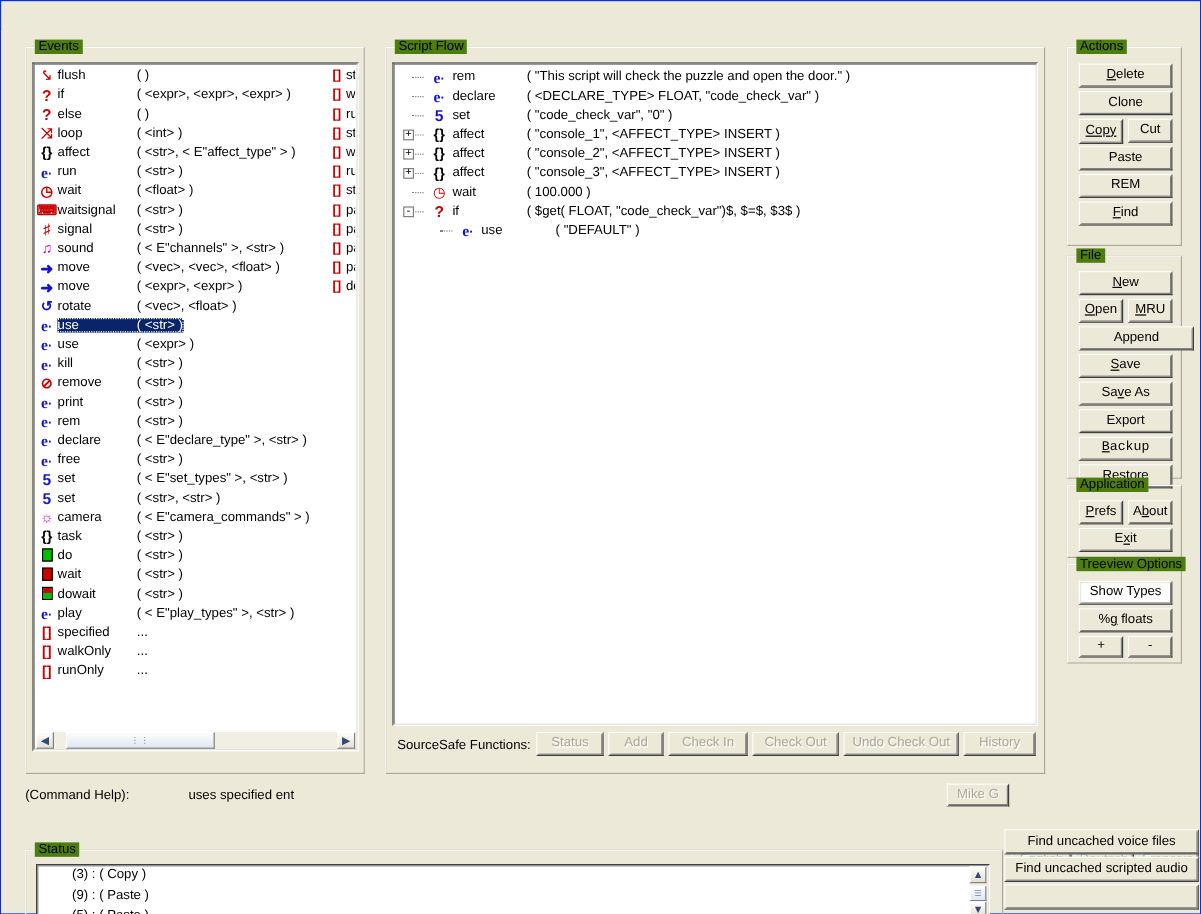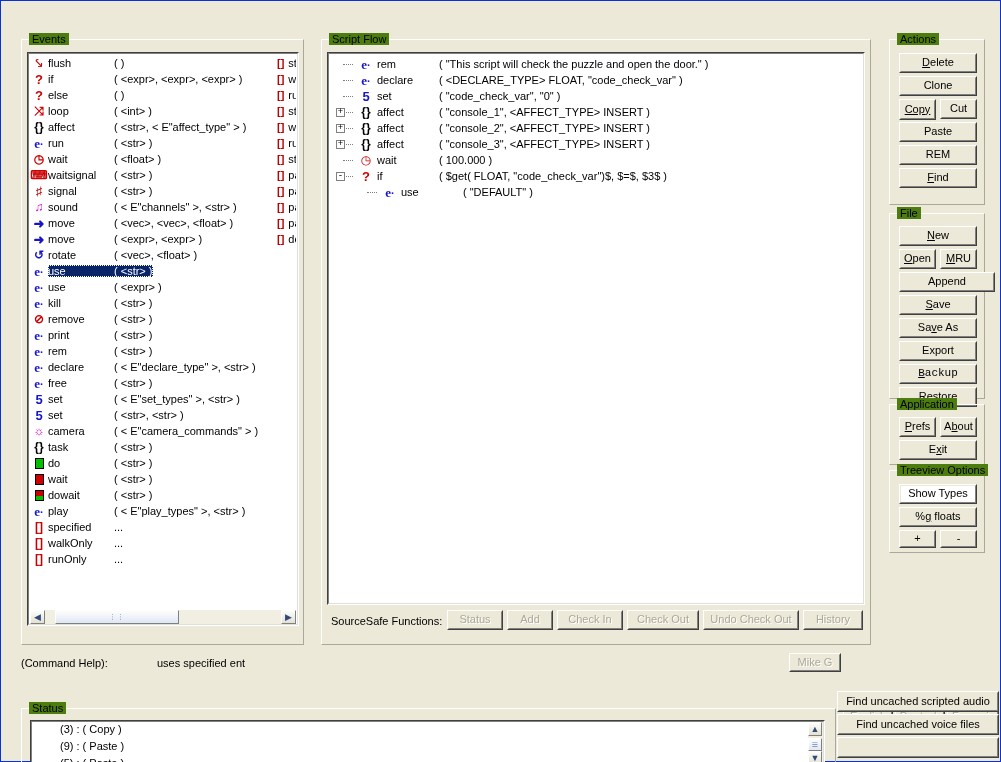--- a/index.html
+++ b/index.html
@@ -665,25 +665,25 @@
           <span>Deutsch</span>
         </div>
         <div class="btn dis" style="width: 52px; height: 18px; margin-right: 2px;">
           <span class="bi"></span>
           <span>Francais</span>
         </div>
       </div>
     <div id="lang-tools" style="position:absolute; left:836px; top:666px; width:162px;">
         <div class="btn" style="width: 162px; height: 21px; margin-bottom: 2px;">
           <span class="bi"></span>
+          <span>Find uncached voice files</span>
+        </div>
+        <div class="btn" style="width: 162px; height: 21px; margin-bottom: 2px;">
+          <span class="bi"></span>
           <span>Find uncached scripted audio</span>
-        </div>
-        <div class="btn" style="width: 162px; height: 21px; margin-bottom: 2px;">
-          <span class="bi"></span>
-          <span>Find uncached voice files</span>
         </div>
         <div class="btn" style="width: 162px; height: 21px; margin-bottom: 2px;">
           <span class="bi"></span>
         </div>
       </div>
 
   </div>
 </div>
 
 </body></html>

